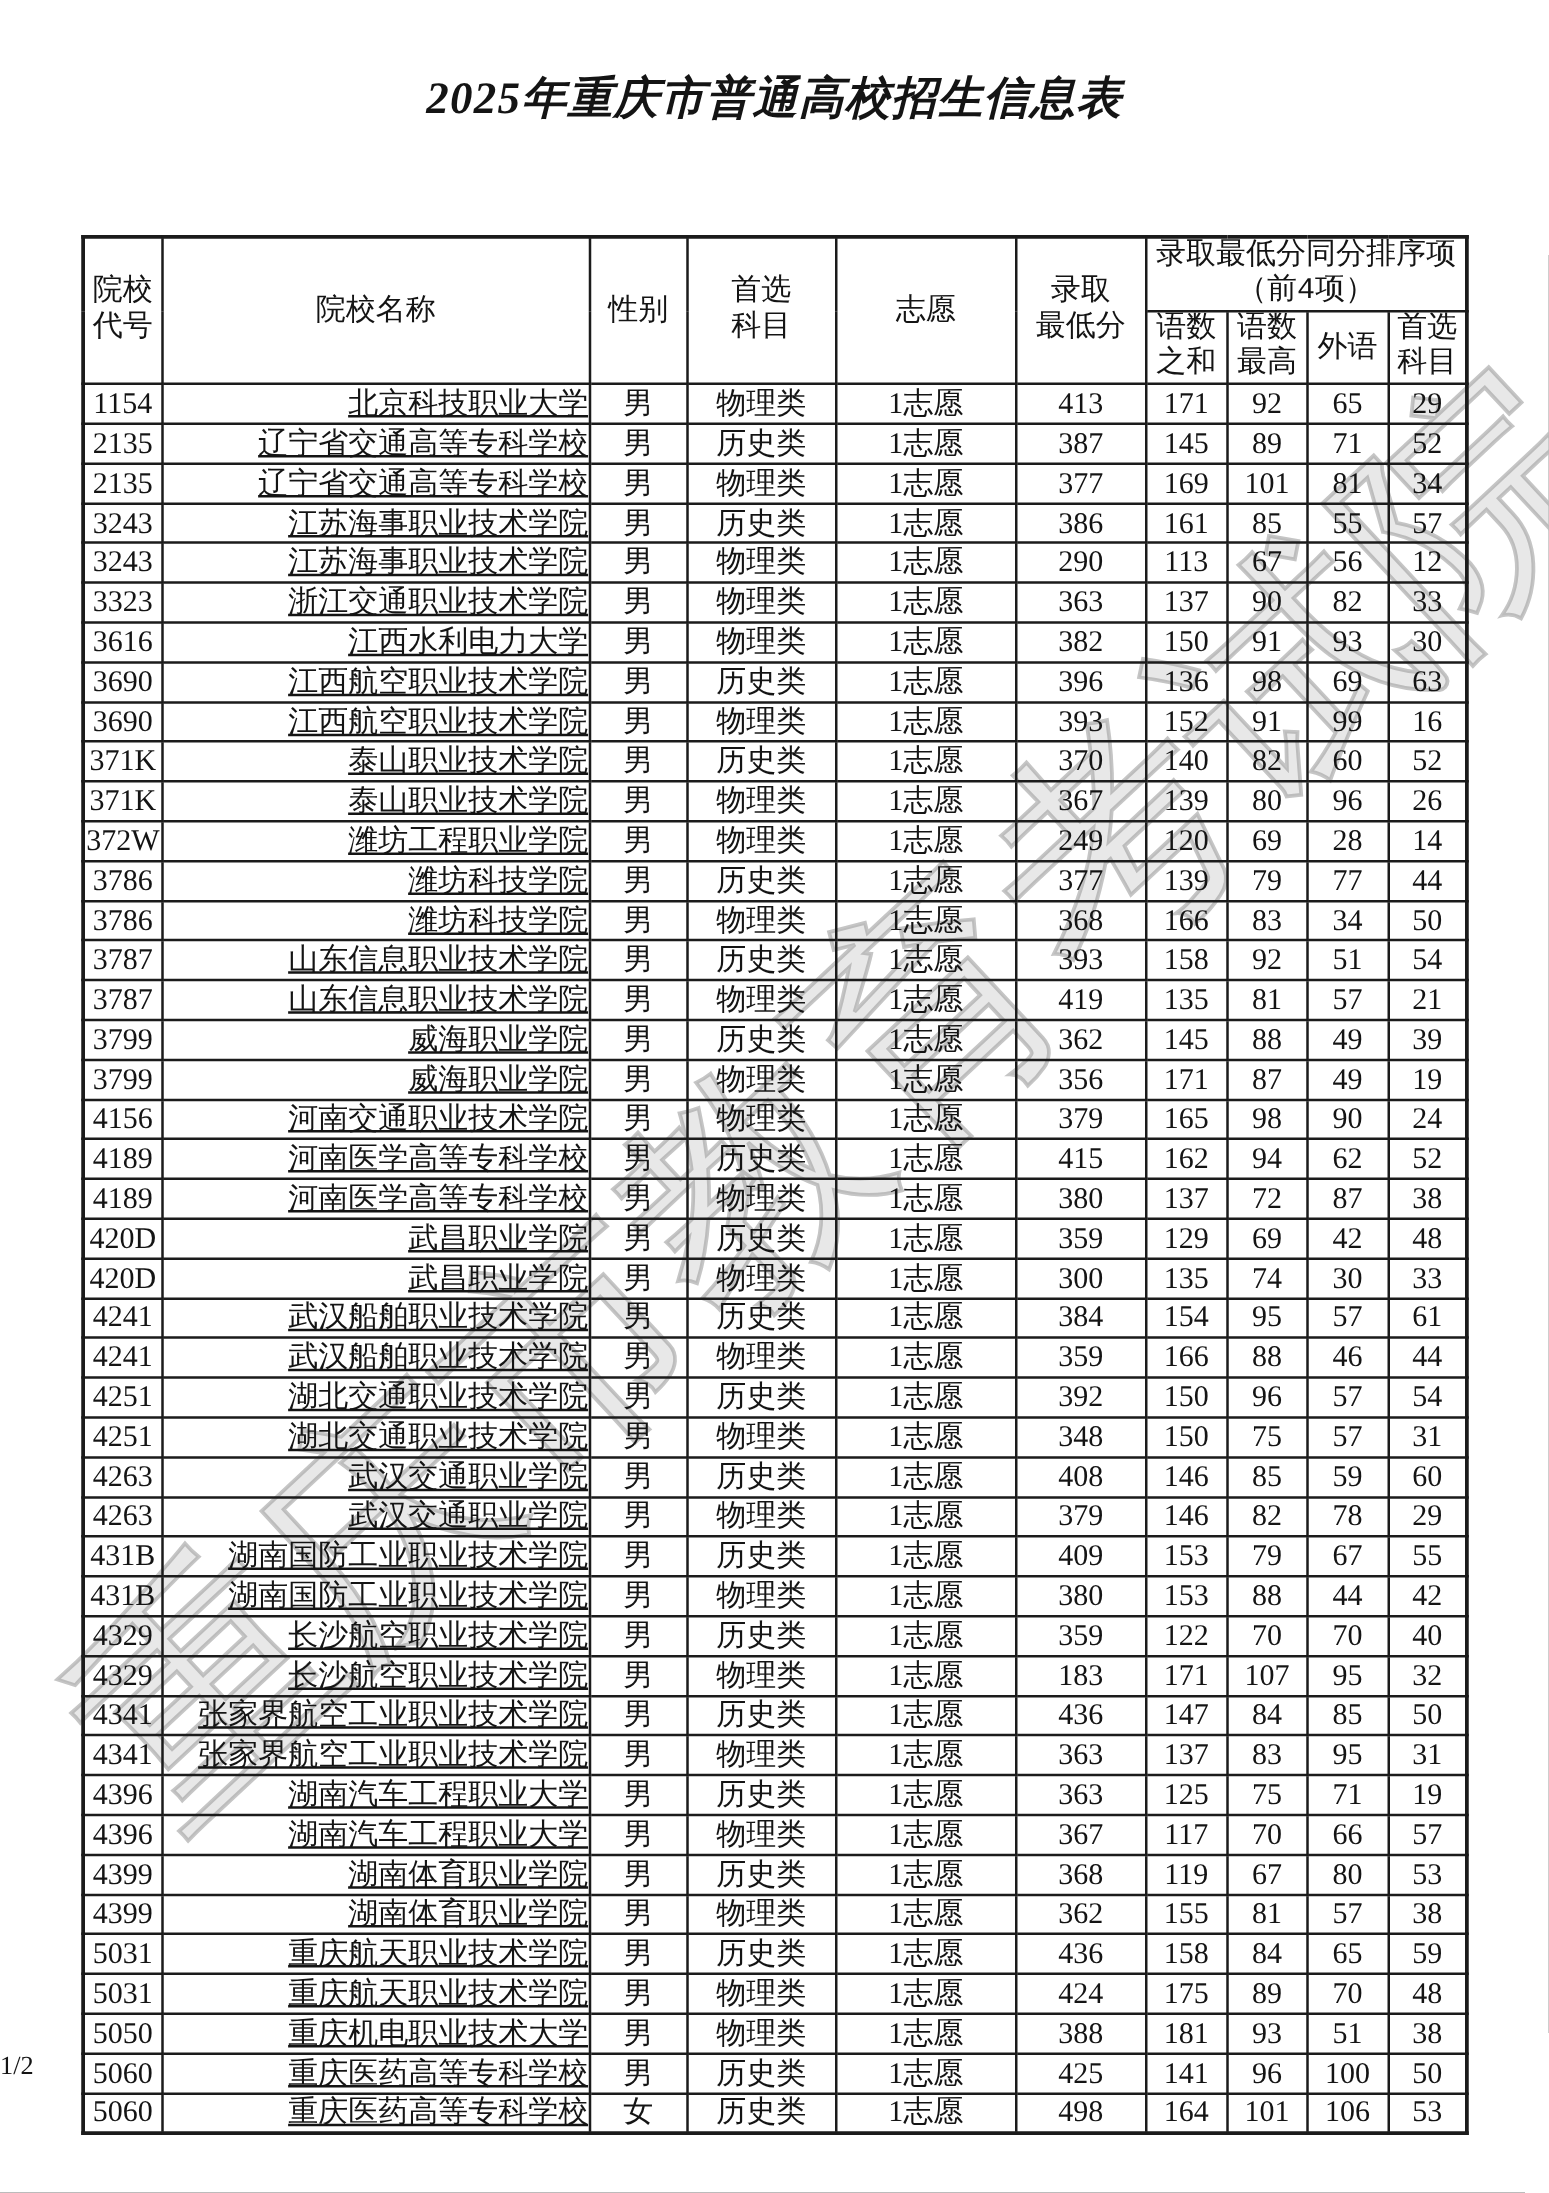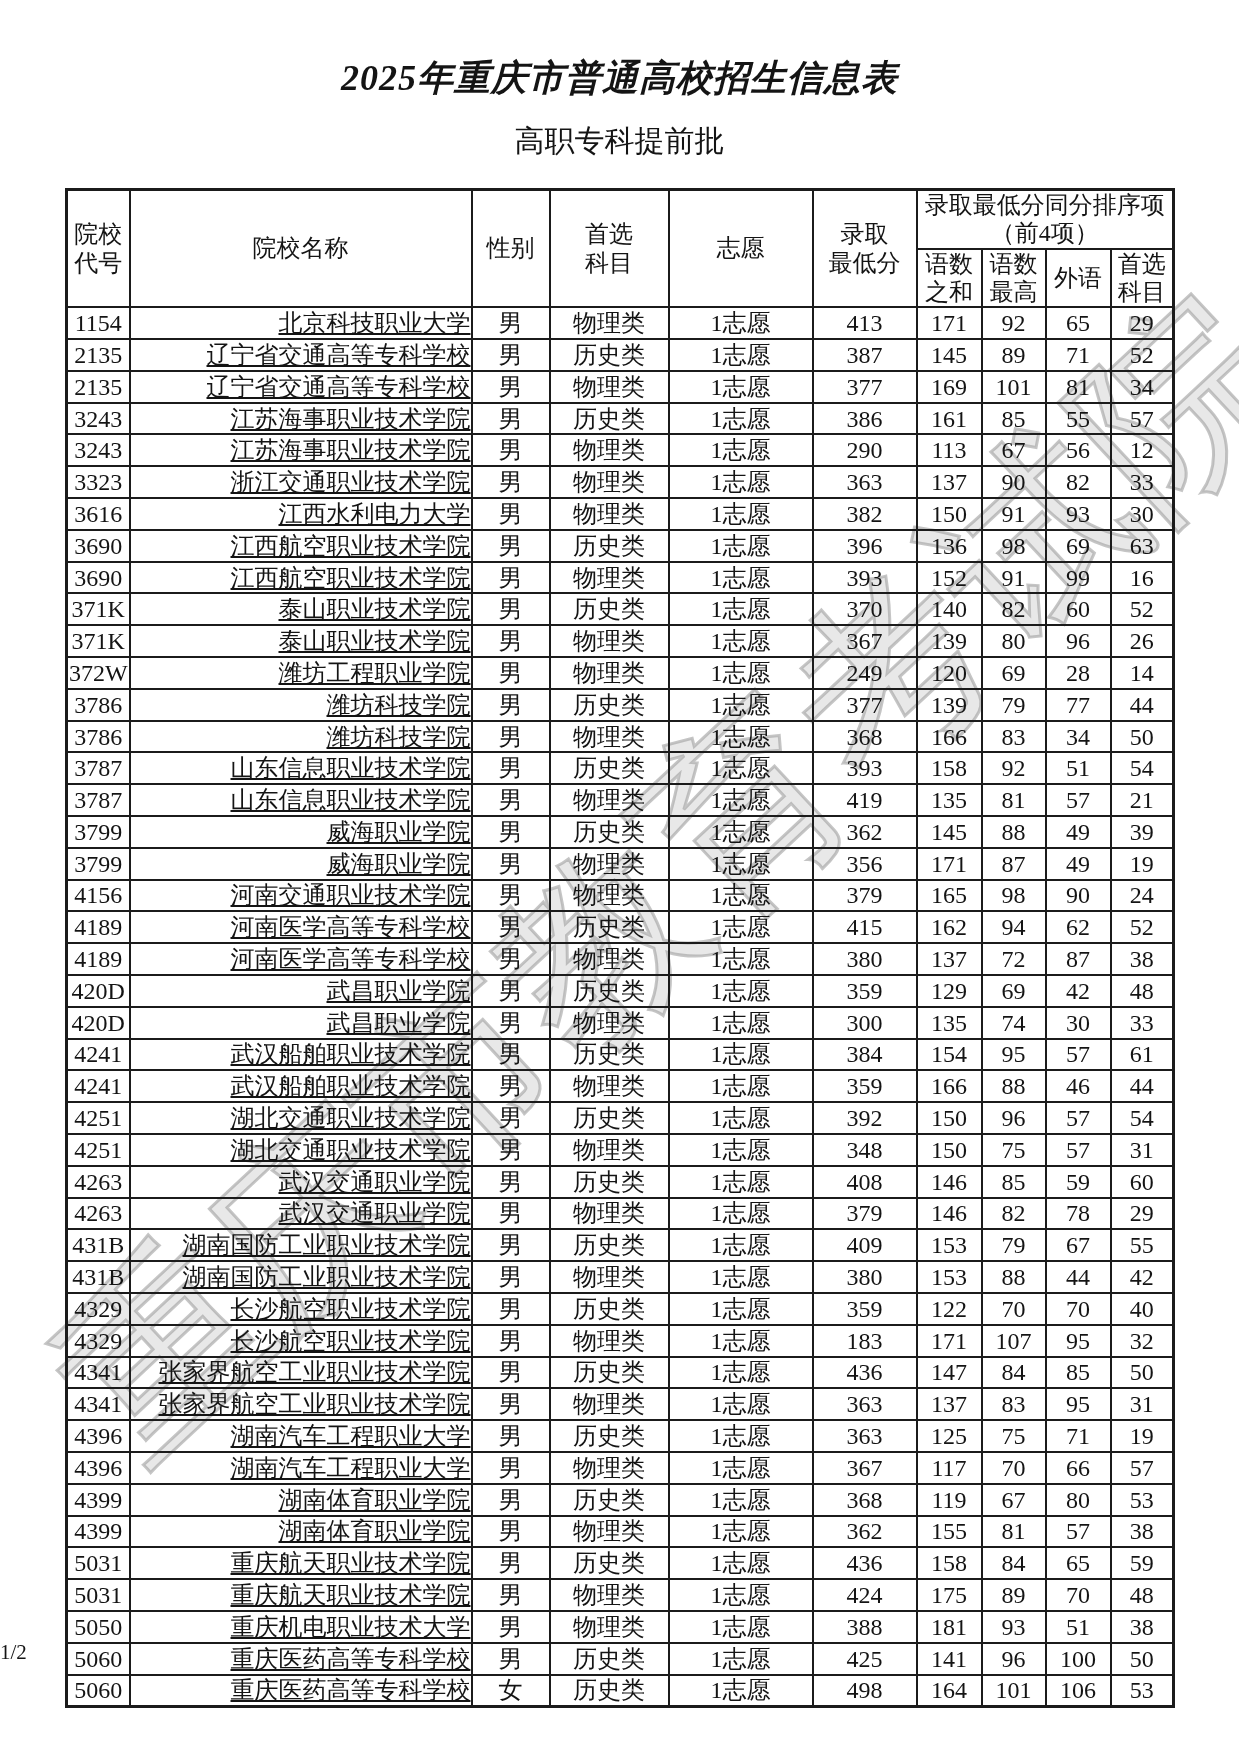--- a/index.html
+++ b/index.html
@@ -50,21 +50,21 @@
   .grid th, .grid td {
     border:2px solid #1b1b1b;
     padding:0;
     font-weight:400;
     text-align:center;
     vertical-align:middle;
     background:transparent;
     overflow:hidden;
   }
   .grid thead th { font-size:24px; line-height:1.18; }
-  .pre { white-space:pre-line; }
+  .pre { white-space:pre-line;font-family:Liberation Mono, monospace; }
   .h1 { height:55px; }
   .h2 { height:57px; }
   .th-left { text-align:left; padding-left:6px; }
   .grid tbody td {
     font-size:24px;
     height:29.8px;
     line-height:1;
     white-space:nowrap;
   }
   .grid tbody td.c1 { text-align:right; padding-left:25px;text-decoration:underline; }
@@ -75,21 +75,20 @@
   }
 </style>
 </head>
 <body>
 
 <div class="page">
 
   <div class="watermark">重庆市教育考试院</div>
 
   <div class="doc-title">2025年重庆市普通高校招生信息表</div>
-  <div class="doc-subtitle">高职专科提前批</div>
 
   <table class="grid">
     <colgroup>
       <col style="width:63px">
       <col style="width:342px">
       <col style="width:78px">
       <col style="width:119px">
       <col style="width:144px">
       <col style="width:104px">
       <col style="width:65px">

